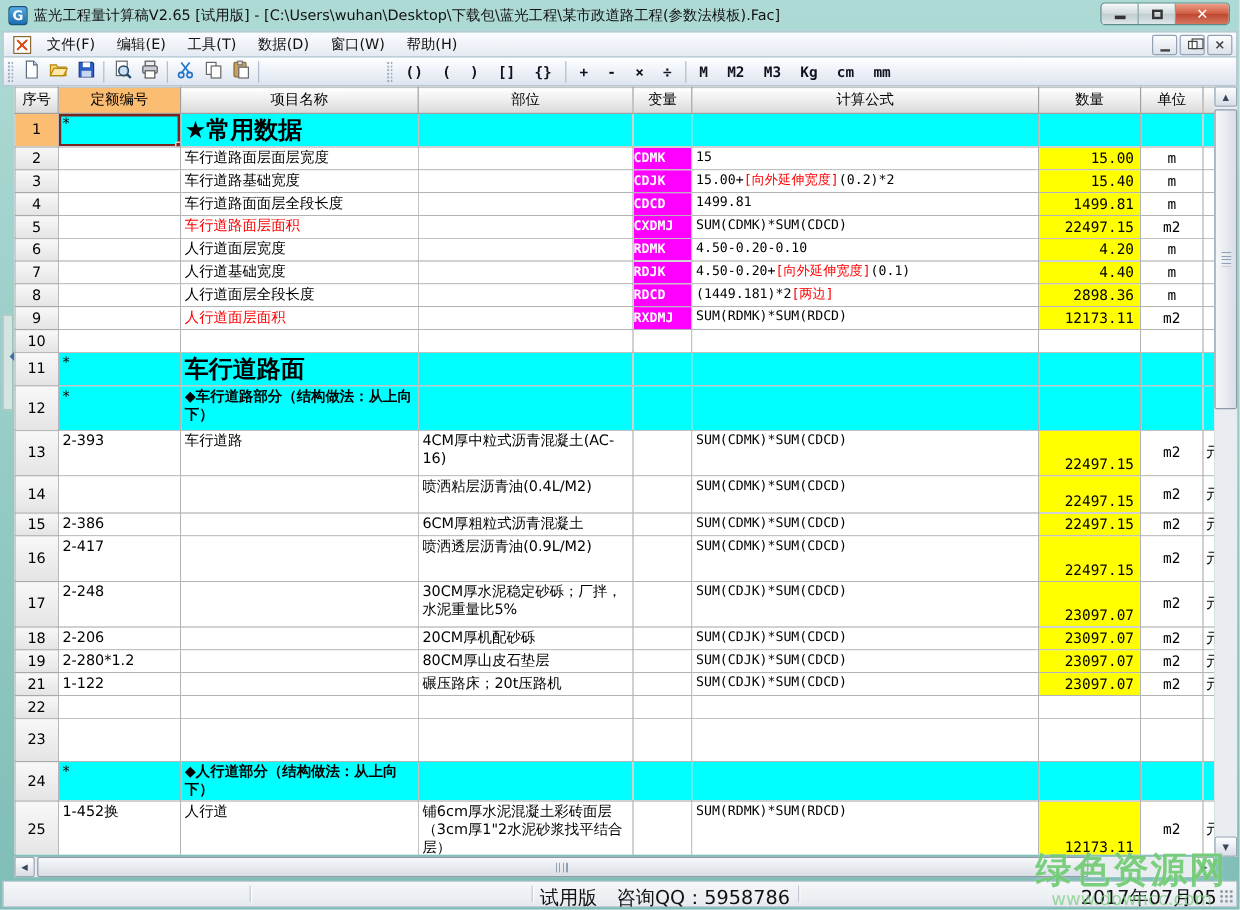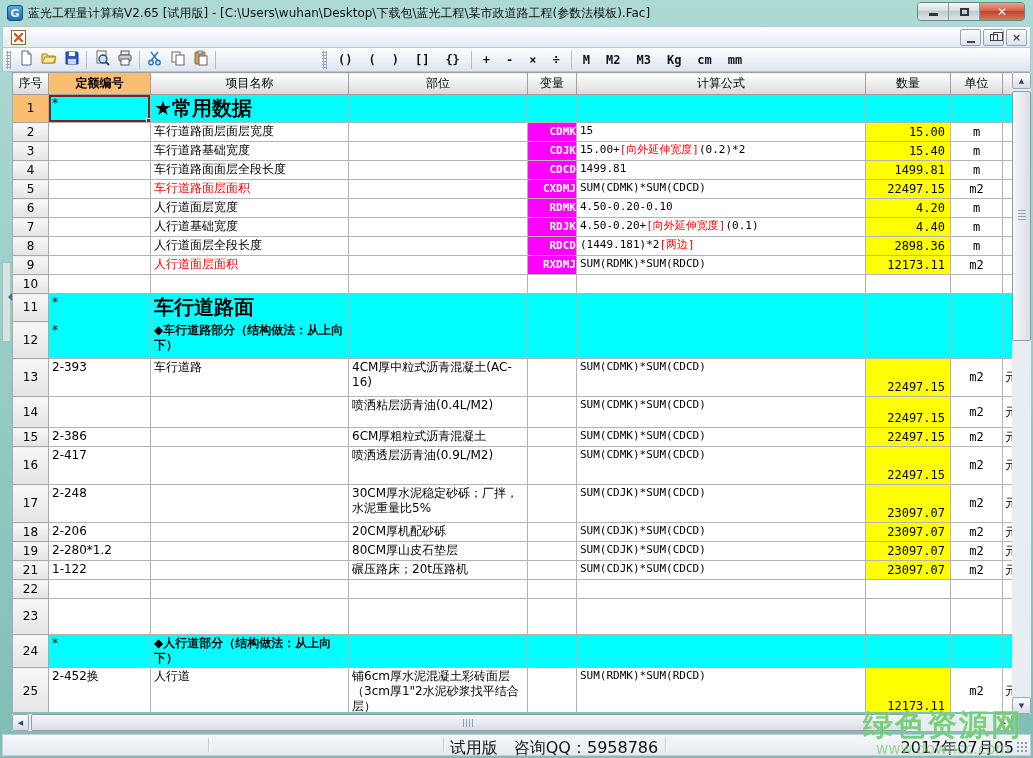--- a/index.html
+++ b/index.html
@@ -45,27 +45,27 @@
   .tb-text{font-family:"DejaVu Sans Mono","Liberation Mono",monospace;font-size:12px;font-weight:bold;color:#10131F;
     padding:2px 8px;border-radius:2px;}
   .tb-spacer{width:100px;}
   
   .left-splitter{position:absolute;left:2px;top:262px;width:9px;height:80px;background:#D4E4E1;border:1px solid #9FC2BD;}
   .left-splitter::before{content:"";position:absolute;left:1px;top:30px;border:4px solid transparent;border-right-color:#3A6EA5;}
   .grid-wrap{position:absolute;left:12px;top:72px;width:1000px;height:640px;overflow:hidden;background:#fff;}
   table.grid{border-collapse:collapse;table-layout:fixed;width:1000px;}
   .grid th{height:22px;background:linear-gradient(#FFFFFF,#DADADA);border:1px solid #9F9F9F;
     font-size:12px;font-weight:normal;color:#000;text-align:center;overflow:hidden;}
-  .grid th.hdr-orange{background:var(--header_orange);font-weight:bold;}
+  .grid th.hdr-orange{background:var(--header_orange);}
   .grid td{border:1px solid #B4B4B4;font-size:12px;line-height:1.25;color:#000;background:#fff;
     padding:1px 3px;vertical-align:top;overflow:hidden;position:relative;}
   .grid td.rn{background:linear-gradient(#F8F8F8,#E4E4E4);border-color:#A9A9A9;text-align:center;vertical-align:middle;padding:0;}
   .grid td.rn-sel{background:var(--header_orange);}
   .grid td.cy{background:var(--cyan);}
-  .grid td.var-cell{background:var(--magenta);color:#fff;text-align:right;vertical-align:middle;
+  .grid td.var-cell{background:var(--magenta);color:#fff;text-align:left;vertical-align:middle;
     font-family:"DejaVu Sans Mono","Liberation Mono",monospace;font-size:11px;font-weight:bold;padding:0;}
   .grid td.qty{vertical-align:bottom;text-align:right;font-family:"DejaVu Sans Mono","Liberation Mono",monospace;padding-right:5px;}
   .grid td.qty-yellow{background:var(--yellow);}
   .grid td.unit{text-align:center;vertical-align:middle;font-family:"DejaVu Sans Mono","Liberation Mono",monospace;}
   .grid td.formula{font-family:"DejaVu Sans Mono","Liberation Mono",monospace;font-size:11px;white-space:nowrap;}
   .grid td.extra{padding:0 0 0 2px;white-space:nowrap;vertical-align:middle;font-size:12px;}
   .red-text{color:var(--red_text);}
   .sec{font-weight:bold;}
   .big{font-size:20px;}
   .sel-cell{box-shadow:inset 0 0 0 2px var(--selection_border);}
@@ -116,20 +116,28 @@
         <span class="max-glyph"></span>
       </div>
     <div class="wbtn wbtn-close">
         <span>✕</span>
       </div>
   </div>
 </div>
 
 <div class="menubar">
   <div class="doc-icon"></div>
+  <div id="menu-items" style="display:flex;">
+      <div class="menu-item">文件(F)</div>
+      <div class="menu-item">编辑(E)</div>
+      <div class="menu-item">工具(T)</div>
+      <div class="menu-item">数据(D)</div>
+      <div class="menu-item">窗口(W)</div>
+      <div class="menu-item">帮助(H)</div>
+    </div>
   <div class="mdi-controls">
     <div class="mdibtn">
         <span class="min-glyph"></span>
       </div>
     <div class="mdibtn">
         <span class="restore-glyph"></span>
       </div>
     <div class="mdibtn">
         <span class="close-glyph">×</span>
       </div>
@@ -493,21 +501,21 @@
           <td class="cell-name cy"><span class="sec ">◆人行道部分（结构做法：从上向下）</span></td>
           <td class="cell-part cy"></td>
           <td class=" cy"></td>
           <td class="formula cy"></td>
           <td class="qty cy"></td>
           <td class="unit cy"></td>
           <td class="extra cy"></td>
         </tr>
         <tr style="height: 47px;">
           <td class="rn">25</td>
-          <td class="cell-quota">2-452换</td>
+          <td class="cell-quota">1-452换</td>
           <td class="cell-name"><span>人行道</span></td>
           <td class="cell-part">铺6cm厚水泥混凝土彩砖面层（3cm厚1"2水泥砂浆找平结合层）</td>
           <td></td>
           <td class="formula"><span>SUM(RDMK)*SUM(RDCD)</span></td>
           <td class="qty qty-yellow">12173.11</td>
           <td class="unit">m2</td>
           <td class="extra">元</td>
         </tr>
         <tr style="height: 20px;">
           <td class="rn"></td>

